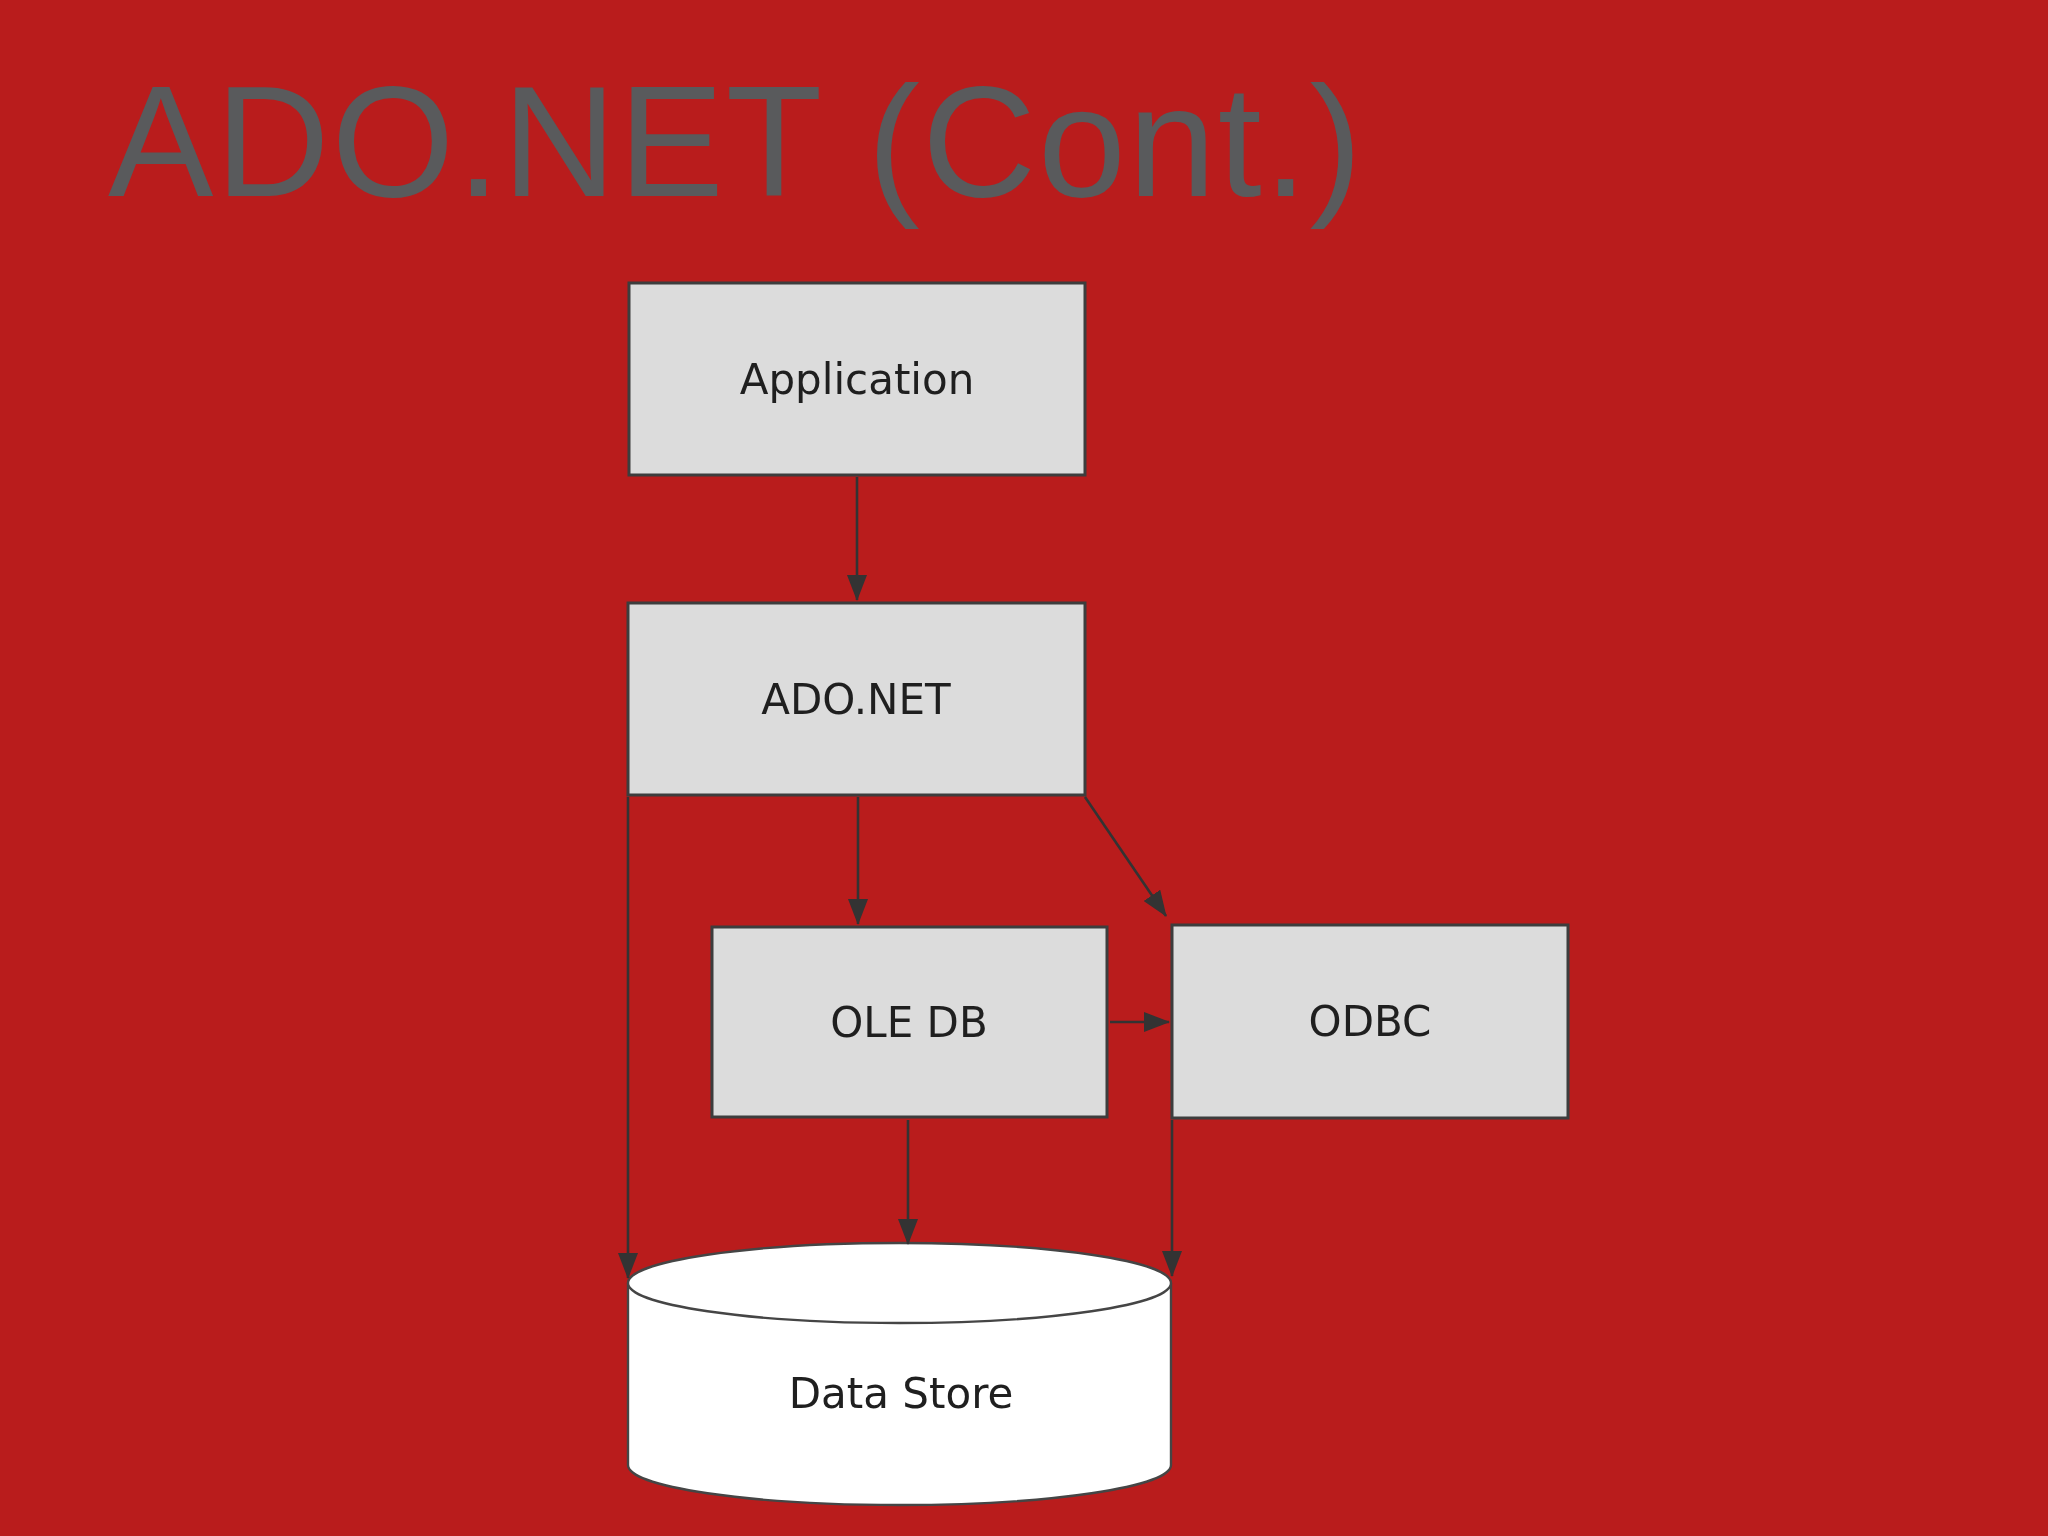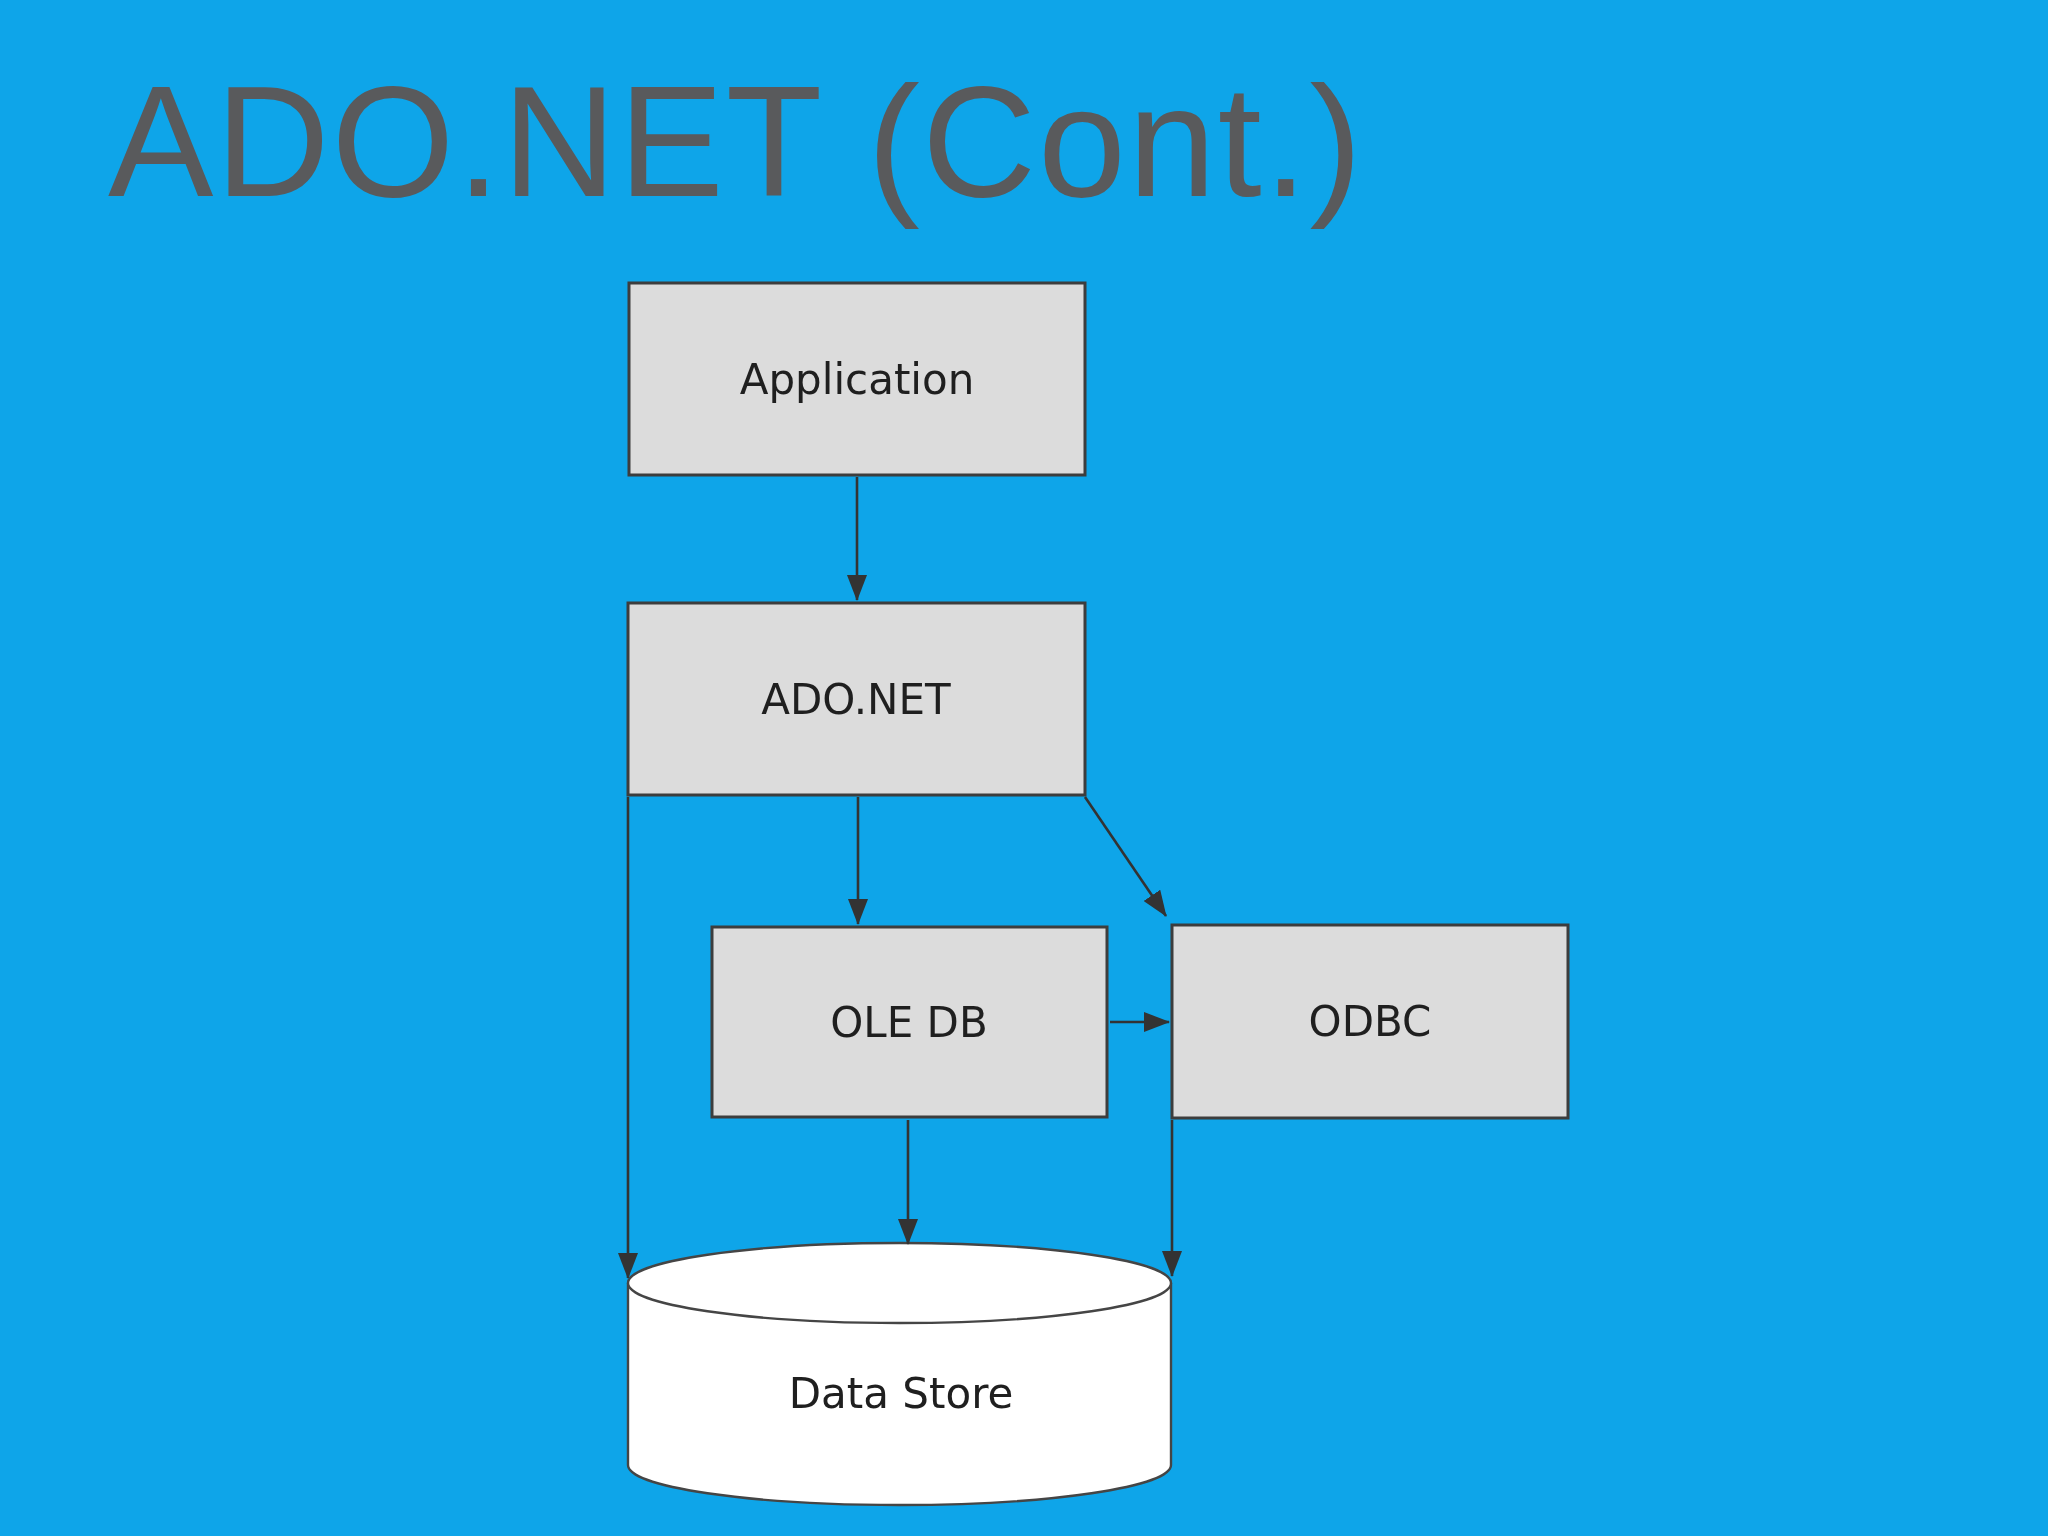--- a/index.html
+++ b/index.html
@@ -1,20 +1,20 @@
 <!DOCTYPE html>
 <html><head>
 <meta charset="utf-8">
 <style>
   html, body { margin: 0; padding: 0; background: #ffffff; }
   .slide {
     position: relative;
     width: 2048px;
     height: 1536px;
-    background: #0ea5e9;
+    background: #b91c1c;
     overflow: hidden;
     font-family: "Liberation Sans", sans-serif;
   }
   svg { display: block; }
   .title-text {
     font-family: "Liberation Sans", sans-serif;
     font-size: 158px;
     letter-spacing: 2px;
   }
   .node-label {

